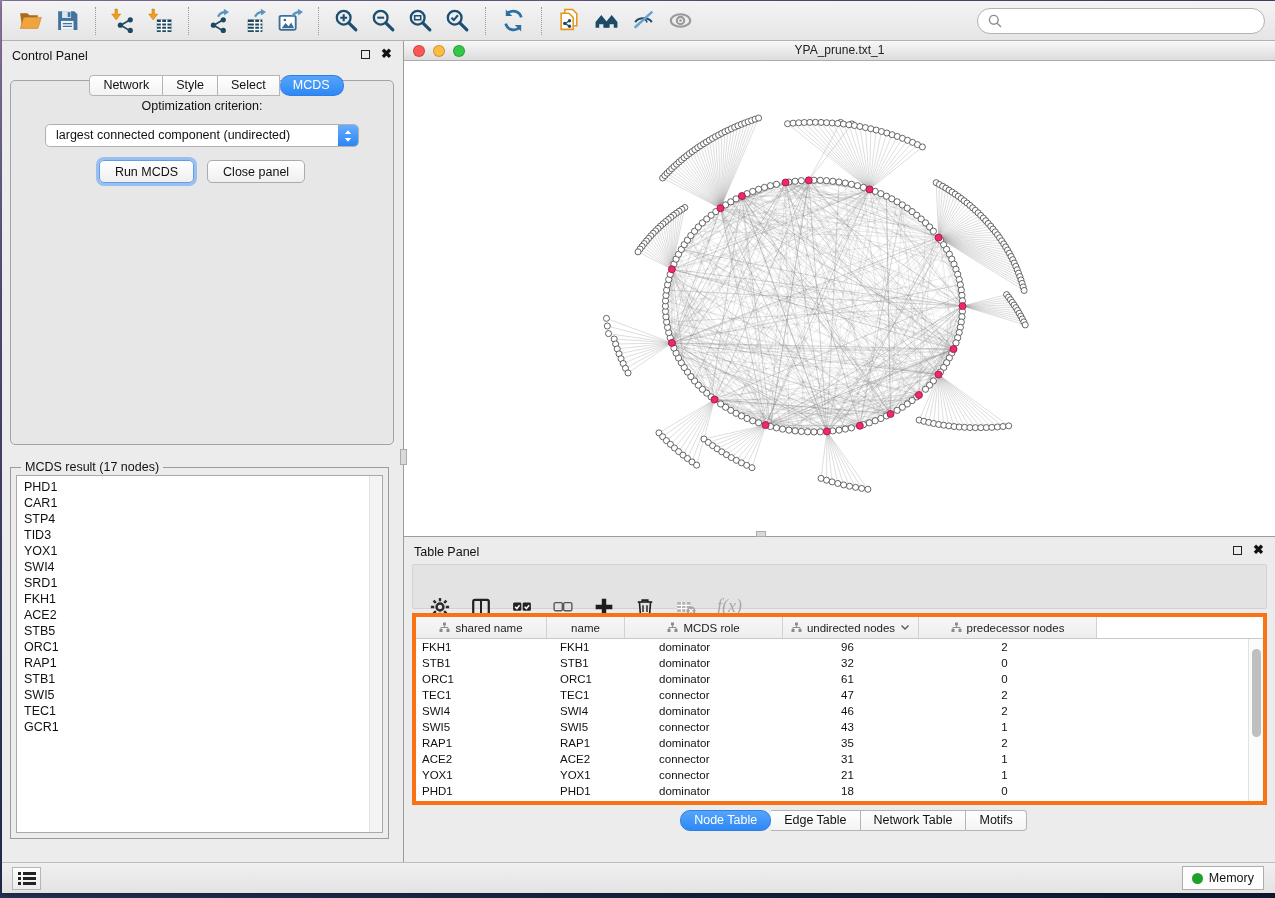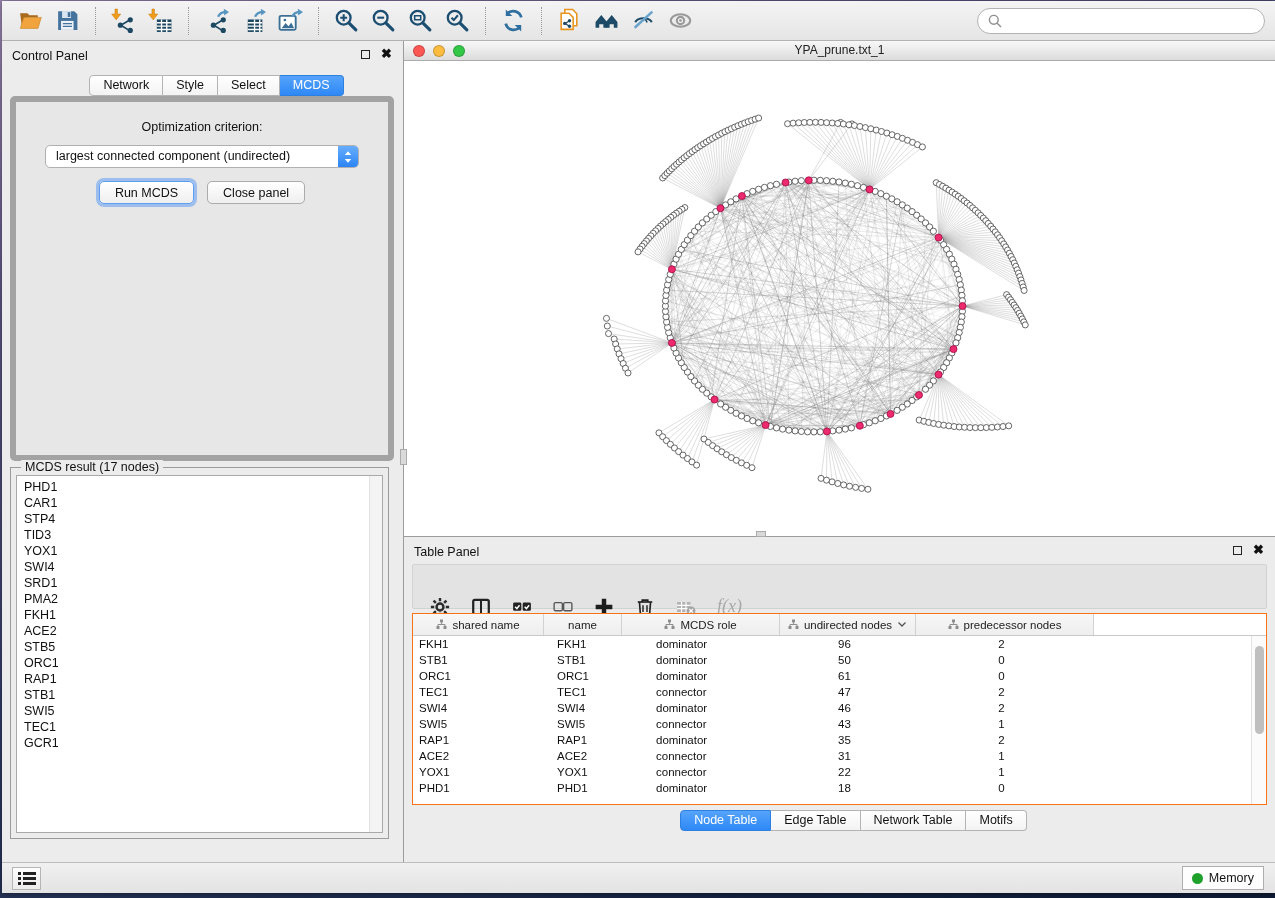--- a/index.html
+++ b/index.html
@@ -19,23 +19,23 @@
 
   
   .cpanel { width:402px; background:#ececec; border-right:1px solid #9c9c9c; position:relative; flex:none; }
   .phead { position:absolute; left:0; right:0; top:0; height:26px; font-size:12.5px; color:#111; padding:8px 0 0 10px; }
   .phead .ficon { position:absolute; right:33px; top:9px; width:9px; height:9px; border:1.6px solid #222; }
   .phead .xicon { position:absolute; right:11px; top:6px; font-size:13px; font-weight:bold; color:#111; line-height:14px; }
   .seg { display:flex;margin-left:28px; }
   .seg .tab { background:linear-gradient(#fff,#f3f3f3); border:1px solid #b4b4b4; border-left:none; height:21px; line-height:19px; padding:0 13px; font-size:12.5px; color:#111; }
   .seg .tab:first-child { border-left:1px solid #b4b4b4; border-radius:4px 0 0 4px; }
   .seg .tab:last-child { border-radius:0 4px 4px 0; }
-  .seg .tab.active { background:linear-gradient(#56a4fb,#2e88f6); border-color:#2d7fe0; color:#fff; }
+  .seg .tab.active { background:linear-gradient(#56a4fb,#2e88f6); border-color:#2d7fe0; color:#fff;border-radius:10px; }
   .cp-tabs { position:absolute; top:34px; left:0; right:0; display:flex; justify-content:center; z-index:2; }
-  .cp-box { position:absolute; left:8px; right:9px; top:55px; height:365px; background:#e7e7e7; border:6px solid #a3a3a3; border-radius:5px; }
+  .cp-box { position:absolute; left:8px; right:9px; top:39px; height:365px; background:#e7e7e7; border:1px solid #a3a3a3; border-radius:5px; }
   .opt-label { text-align:center; margin-top:18px; font-size:12.5px; color:#111; }
   .combo { width:314px; height:23px; margin:11px auto 0; background:#fff; border:1px solid #b0b0b0; border-radius:5px; position:relative; font-size:12.5px; line-height:21px; padding-left:10px; color:#111; }
   .combo .step { position:absolute; right:0; top:0; bottom:0; width:20px; background:linear-gradient(#66adfd,#2c85f4); border-radius:0 4px 4px 0; display:flex; align-items:center; justify-content:center; }
   .btn-row { display:flex; justify-content:center; gap:13px; margin-top:13px; }
   .pbtn { height:23px; padding:0 15px; background:linear-gradient(#fff,#efefef); border:1px solid #ababab; border-radius:5px; font-size:12.5px; color:#111; font-family:"Liberation Sans",sans-serif; }
   .pbtn.focus { box-shadow:0 0 0 3px rgba(80,150,245,.5); border-color:#5e9ef1; }
   .mcds-fs { position:absolute; left:8px; right:14px; top:426px; bottom:23px; border:1px solid #9b9b9b; }
   .mcds-legend { position:absolute; top:-8px; left:10px; background:#ececec; padding:0 4px; font-size:12.5px; color:#111; }
   .mcds-list { position:absolute; left:5px; right:5px; top:7px; bottom:5px; background:#fff; border:1px solid #a9a9a9; overflow:hidden; }
   .mcds-scroll { position:absolute; top:0; bottom:0; right:0; width:13px; background:#f4f4f4; border-left:1px solid #e2e2e2; }
@@ -51,21 +51,21 @@
   .light { width:12px; height:12px; border-radius:50%; }
   .net-canvas { flex:1; background:#fff; position:relative; }
   .net-canvas svg { position:absolute; inset:0; width:100%; height:100%; }
   .hsplit-handle { position:absolute; left:352px; bottom:-1px; width:10px; height:6px; background:#d9d9d9; border:1px solid #ababab; z-index:5; }
 
   
   .tpanel { flex:1; position:relative; background:#ececec; min-height:0; }
   .tp-toolbar { position:absolute; left:8px; right:8px; top:27px; height:45px; background:#e3e3e3; border:1px solid #d2d2d2; border-radius:2px; display:flex; align-items:center; gap:21px; padding:0 17px; }
   .ttb { border:none; background:transparent; padding:0; display:flex; align-items:center;margin-top:40px; }
   .fx { font-family:"Liberation Serif",serif; font-style:italic; font-size:18px; color:#a9a9a9; }
-  .tp-table { position:absolute; left:8px; right:8px; top:76px; height:192px; background:#fff; border:1px solid #f97316; overflow:hidden; }
+  .tp-table { position:absolute; left:8px; right:8px; top:76px; height:192px; background:#fff; border:4px solid #f97316; overflow:hidden; }
   .thead { display:flex; height:22px; border-bottom:1px solid #c9c9c9; }
   .th { background:linear-gradient(#f7f7f7,#eeeeee); border-right:1px solid #d2d2d2; display:flex; align-items:center; justify-content:center; gap:5px; font-size:11.5px; color:#222; flex:none; }
   .tbody { position:absolute; left:0; right:15px; top:22px; bottom:0; overflow:hidden; }
   .tr { display:flex; height:16px; }
   .td { font-size:11.5px; line-height:16px; color:#111; flex:none; white-space:nowrap; overflow:hidden; }
   .td.num { text-align:center; padding-right:7px; }
   .vscroll { position:absolute; right:0; top:22px; bottom:0; width:15px; background:#fbfbfb; border-left:1px solid #e2e2e2; }
   .vthumb { position:absolute; left:3px; top:10px; width:9px; height:88px; background:#bfbfbf; border-radius:5px; }
   .tp-tabs { position:absolute; left:0; right:0; top:273px; display:flex; justify-content:center; }
 
@@ -272,21 +272,20 @@
         <div class="mcds-legend">MCDS result (17 nodes)</div>
         <div class="mcds-list">
           <div class="mcds-items" id="mcds-items">
               <div class="list-item">PHD1</div>
               <div class="list-item">CAR1</div>
               <div class="list-item">STP4</div>
               <div class="list-item">TID3</div>
               <div class="list-item">YOX1</div>
               <div class="list-item">SWI4</div>
               <div class="list-item">SRD1</div>
-              <div class="list-item">PMA2</div>
               <div class="list-item">FKH1</div>
               <div class="list-item">ACE2</div>
               <div class="list-item">STB5</div>
               <div class="list-item">ORC1</div>
               <div class="list-item">RAP1</div>
               <div class="list-item">STB1</div>
               <div class="list-item">SWI5</div>
               <div class="list-item">TEC1</div>
               <div class="list-item">GCR1</div>
             </div>
@@ -1469,21 +1468,21 @@
                 <div class="td" style="width:131px;padding-left:6px">FKH1</div>
                 <div class="td" style="width:78px;padding-left:13px">FKH1</div>
                 <div class="td" style="width:158px;padding-left:34px">dominator</div>
                 <div class="td num" style="width:136px;padding-left:0">96</div>
                 <div class="td num" style="width:178px;padding-left:0">2</div>
               </div>
               <div class="tr">
                 <div class="td" style="width:131px;padding-left:6px">STB1</div>
                 <div class="td" style="width:78px;padding-left:13px">STB1</div>
                 <div class="td" style="width:158px;padding-left:34px">dominator</div>
-                <div class="td num" style="width:136px;padding-left:0">50</div>
+                <div class="td num" style="width:136px;padding-left:0">32</div>
                 <div class="td num" style="width:178px;padding-left:0">0</div>
               </div>
               <div class="tr">
                 <div class="td" style="width:131px;padding-left:6px">ORC1</div>
                 <div class="td" style="width:78px;padding-left:13px">ORC1</div>
                 <div class="td" style="width:158px;padding-left:34px">dominator</div>
                 <div class="td num" style="width:136px;padding-left:0">61</div>
                 <div class="td num" style="width:178px;padding-left:0">0</div>
               </div>
               <div class="tr">
@@ -1518,21 +1517,21 @@
                 <div class="td" style="width:131px;padding-left:6px">ACE2</div>
                 <div class="td" style="width:78px;padding-left:13px">ACE2</div>
                 <div class="td" style="width:158px;padding-left:34px">connector</div>
                 <div class="td num" style="width:136px;padding-left:0">31</div>
                 <div class="td num" style="width:178px;padding-left:0">1</div>
               </div>
               <div class="tr">
                 <div class="td" style="width:131px;padding-left:6px">YOX1</div>
                 <div class="td" style="width:78px;padding-left:13px">YOX1</div>
                 <div class="td" style="width:158px;padding-left:34px">connector</div>
-                <div class="td num" style="width:136px;padding-left:0">22</div>
+                <div class="td num" style="width:136px;padding-left:0">21</div>
                 <div class="td num" style="width:178px;padding-left:0">1</div>
               </div>
               <div class="tr">
                 <div class="td" style="width:131px;padding-left:6px">PHD1</div>
                 <div class="td" style="width:78px;padding-left:13px">PHD1</div>
                 <div class="td" style="width:158px;padding-left:34px">dominator</div>
                 <div class="td num" style="width:136px;padding-left:0">18</div>
                 <div class="td num" style="width:178px;padding-left:0">0</div>
               </div>
             </div>

